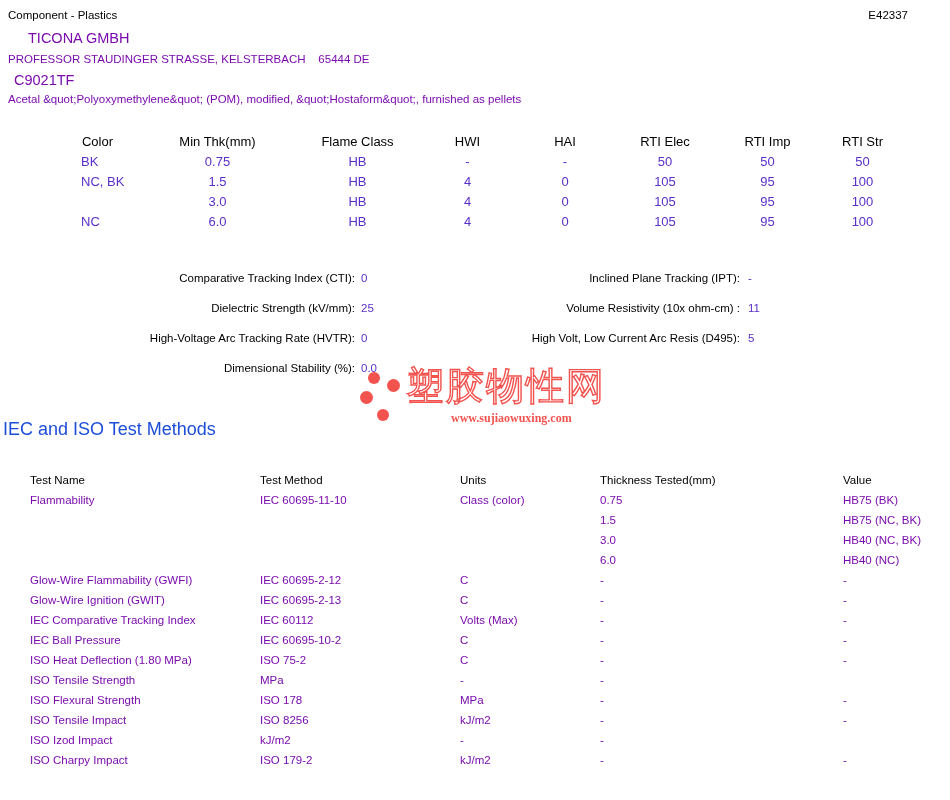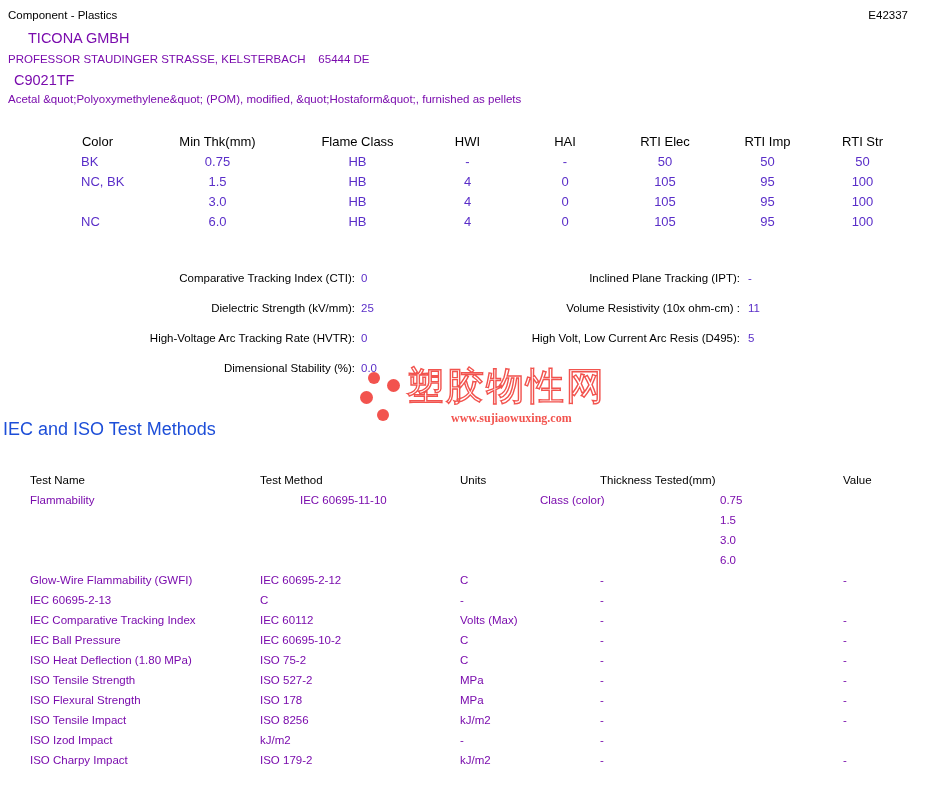--- a/index.html
+++ b/index.html
@@ -41,21 +41,21 @@
             font-family:"DejaVu Sans", sans-serif; line-height:1.1; }
   .wm-url { left:407px; top:411px; font-size:12px; font-weight:bold; color:var(--red);
             font-family:"Liberation Serif", serif;margin-left:44px; }
 
   
   .section-title { left:3px; top:419px; font-size:18px; color:#1d4ed8; }
   .tests { left:30px; top:470px; width:920px; font-size:11.5px; }
   .tm-row { display:grid; grid-template-columns:230px 200px 140px 243px 1fr; line-height:20px; }
   .tm-row > div { text-align:left; }
   .tm-head > div { color:#000; }
-  .tm-body > div, .tm-flam { color:var(--purple);gap:40px; }
+  .tm-body > div, .tm-flam { color:var(--purple); }
   .tm-line { height:20px; line-height:20px; }
   .tm-cell-top { align-self:start; }
 </style>
 </head>
 <body>
 
 <div class="abs topbar-left">Component - Plastics</div>
 <div class="abs topbar-right">E42337</div>
 <div class="abs company">TICONA GMBH</div>
 <div class="abs address">PROFESSOR STAUDINGER STRASSE, KELSTERBACH    65444 DE</div>
@@ -217,20 +217,21 @@
 
     <div class="tm-row tm-body">
       <div>Glow-Wire Flammability (GWFI)</div>
       <div>IEC 60695-2-12</div>
       <div>C</div>
       <div>-</div>
       <div>-</div>
     </div>
 
     <div class="tm-row tm-body">
+      <div>Glow-Wire Ignition (GWIT)</div>
       <div>IEC 60695-2-13</div>
       <div>C</div>
       <div>-</div>
       <div>-</div>
     </div>
 
     <div class="tm-row tm-body">
       <div>IEC Comparative Tracking Index</div>
       <div>IEC 60112</div>
       <div>Volts (Max)</div>
@@ -249,21 +250,20 @@
     <div class="tm-row tm-body">
       <div>ISO Heat Deflection (1.80 MPa)</div>
       <div>ISO 75-2</div>
       <div>C</div>
       <div>-</div>
       <div>-</div>
     </div>
 
     <div class="tm-row tm-body">
       <div>ISO Tensile Strength</div>
-      <div>ISO 527-2</div>
       <div>MPa</div>
       <div>-</div>
       <div>-</div>
     </div>
 
     <div class="tm-row tm-body">
       <div>ISO Flexural Strength</div>
       <div>ISO 178</div>
       <div>MPa</div>
       <div>-</div>

